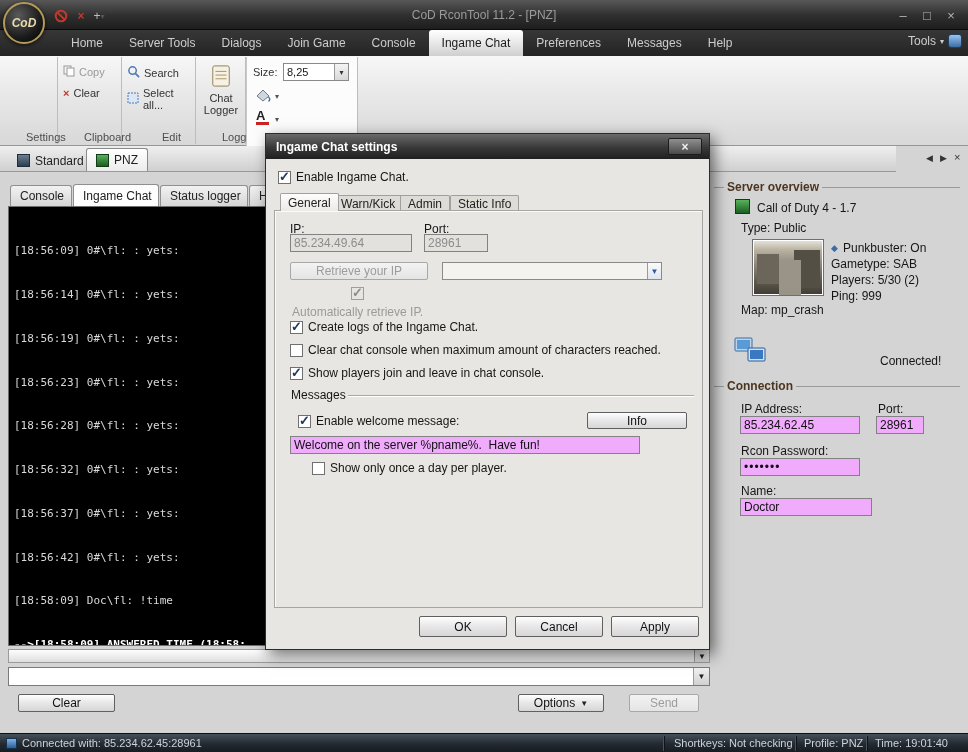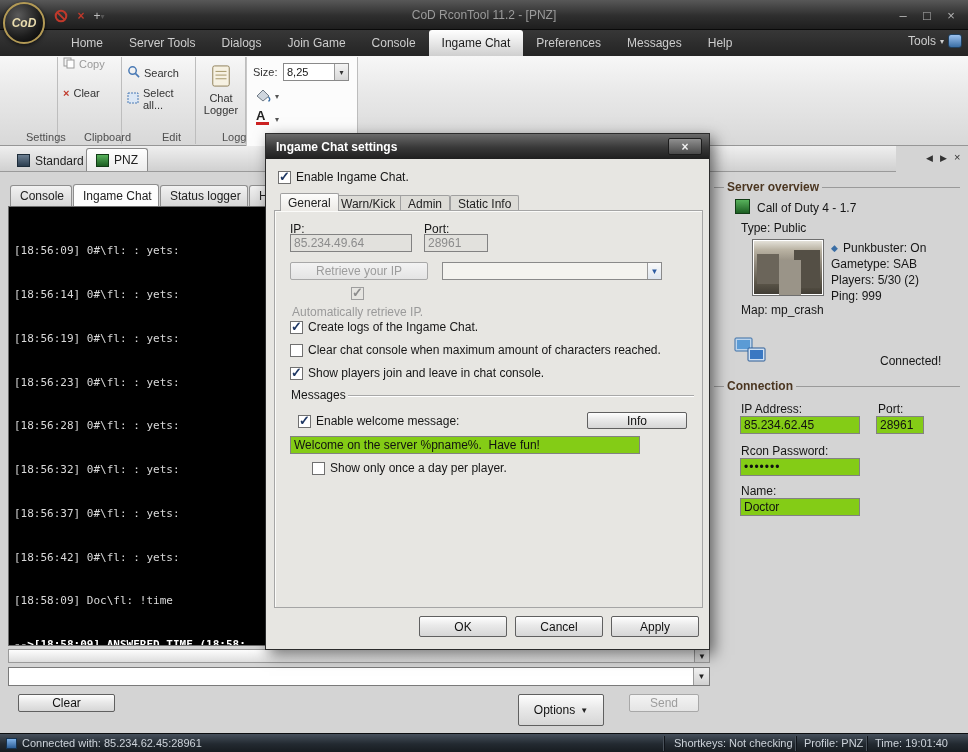--- a/index.html
+++ b/index.html
@@ -59,21 +59,21 @@
   .btn.disabled{color:#9c9c9c;border-color:#a8a8a8;background:linear-gradient(#f3f3f3,#e4e4e4);}
 
   
   .gline{height:1px;background:#9a9a9a;}
   .glabel{font-weight:bold;color:#4b3621;background:#d4d4d4;padding:0 3px;font-size:12px;}
   .rp-text{font-size:12px;color:#161616;white-space:nowrap;}
   .map-thumb{width:72px;height:57px;border:1px solid #6e6e6e;box-shadow:inset 0 0 0 1px #fff;background:linear-gradient(180deg,#e8e6de 0%,#b9b2a2 18%,#8d867a 45%,#5f594c 75%,#3f3b33 100%);overflow:hidden;}
   .mt-b1{position:absolute;left:4px;top:14px;width:22px;height:30px;background:#6b655a;}
   .mt-b2{position:absolute;right:3px;top:10px;width:26px;height:38px;background:#544f45;}
   .mt-road{position:absolute;left:26px;top:20px;width:22px;height:37px;background:#9a9488;}
-  .field{background:#84cc16;border:1px solid #828282;font-size:12px;padding:1px 3px;font-family:"Liberation Sans",sans-serif;color:#111;}
+  .field{background:#f0abfc;border:1px solid #828282;font-size:12px;padding:1px 3px;font-family:"Liberation Sans",sans-serif;color:#111;}
   .field.disabled{background:#e2e1dd;color:#8c8c8c;}
   .diamond{color:#3a6ea5;font-size:9px;}
 
   
   .statusbar{left:0;top:733px;width:968px;height:19px;background:linear-gradient(#46505c,#232a31 55%,#171c21);border-top:1px solid #0c0e10;color:#ccd2d9;font-size:11px;}
   .sb-item{position:absolute;top:3px;white-space:nowrap;}
   .sb-div{position:absolute;top:2px;width:1px;height:15px;background:#4a525b;box-shadow:1px 0 0 #10141a;}
   .sb-icon{position:absolute;left:6px;top:4px;width:11px;height:11px;background:linear-gradient(#7fb2e8,#2c5d96);border:1px solid #16324e;}
 
   
@@ -132,21 +132,21 @@
   <span class="tools-icon"></span>
 </div>
 
 <div class="abs ribbon">
 
   <div class="rgroup" style="left:0;width:58px;">
     <div class="rgroup-label">Settings</div>
   </div>
 
   <div class="rgroup" style="left:58px;width:64px;">
-    <div class="rbtn-small disabled" style="left:5px;top:0;">
+    <div class="rbtn-small disabled" style="left:5px;top:8px;">
       <span><svg width="12" height="12">
             <rect x="1" y="1" width="7" height="8" fill="#f5f5f5" stroke="#9a9a9a"></rect>
             <rect x="4" y="3" width="7" height="8" fill="#fff" stroke="#9a9a9a"></rect>
           </svg></span>
       <span>Copy</span>
     </div>
     <div class="rbtn-small" style="left:5px;top:30px;">
       <span style="color:#c0392b;font-weight:bold;">×</span>
       <span>Clear</span>
     </div>
@@ -248,21 +248,21 @@
 </div>
 
 <div class="abs inputcombo" style="left:8px;top:667px;width:702px;height:19px;">
   <div class="track" style="flex:1;"></div>
   <div class="arrowbox" style="width:16px;display:flex;align-items:center;justify-content:center;background:linear-gradient(#f2f2f2,#d0d0d0);border-left:1px solid #9a9a9a;font-size:8px;color:#222;">▼</div>
 </div>
 
 <div class="abs btn" style="left:18px;top:694px;width:97px;height:18px;">
     <span>Clear</span>
   </div>
-<div class="abs btn" style="left:518px;top:694px;width:86px;height:32px;text-align:right;">
+<div class="abs btn" style="left:518px;top:694px;width:86px;height:18px;text-align:right;">
   <span>Options</span>
   <span class="mini-arrow" style="color:#222;">▼</span>
 </div>
 <div class="abs btn disabled" style="left:629px;top:694px;width:70px;height:18px;">
     <span>Send</span>
   </div>
 
 <div class="abs gline" style="left:714px;top:187px;width:246px;"></div>
 <span class="abs glabel" style="left:724px;top:180px;">Server overview</span>
 
@@ -296,21 +296,21 @@
 <div class="abs gline" style="left:714px;top:386px;width:246px;"></div>
 <span class="abs glabel" style="left:724px;top:379px;">Connection</span>
 
 <span class="abs rp-text" style="left:741px;top:402px;">IP Address:</span>
 <span class="abs rp-text" style="left:878px;top:402px;">Port:</span>
 <input class="abs field" style="left: 740px; top: 416px; width: 120px; height: 18px;" value="85.234.62.45">
 <input class="abs field" style="left: 876px; top: 416px; width: 48px; height: 18px;" value="28961">
 <span class="abs rp-text" style="left:741px;top:444px;">Rcon Password:</span>
 <input class="abs field" style="left: 740px; top: 458px; width: 120px; height: 18px; letter-spacing: 1px;" value="•••••••">
 <span class="abs rp-text" style="left:741px;top:484px;">Name:</span>
-<input class="abs field" style="left: 740px; top: 498px; width: 120px; height: 18px;" value="Doctor">
+<input class="abs field" style="left: 740px; top: 498px; width: 132px; height: 18px;" value="Doctor">
 
 <div class="abs statusbar">
   <span class="sb-icon"></span>
   <span class="sb-item" style="left:22px;">Connected with: 85.234.62.45:28961</span>
   <span class="sb-div" style="left:663px;"></span>
   <span class="sb-item" style="left:674px;">Shortkeys: Not checking</span>
   <span class="sb-div" style="left:795px;"></span>
   <span class="sb-item" style="left:804px;">Profile: PNZ</span>
   <span class="sb-div" style="left:866px;"></span>
   <span class="sb-item" style="left:875px;">Time: 19:01:40</span>

